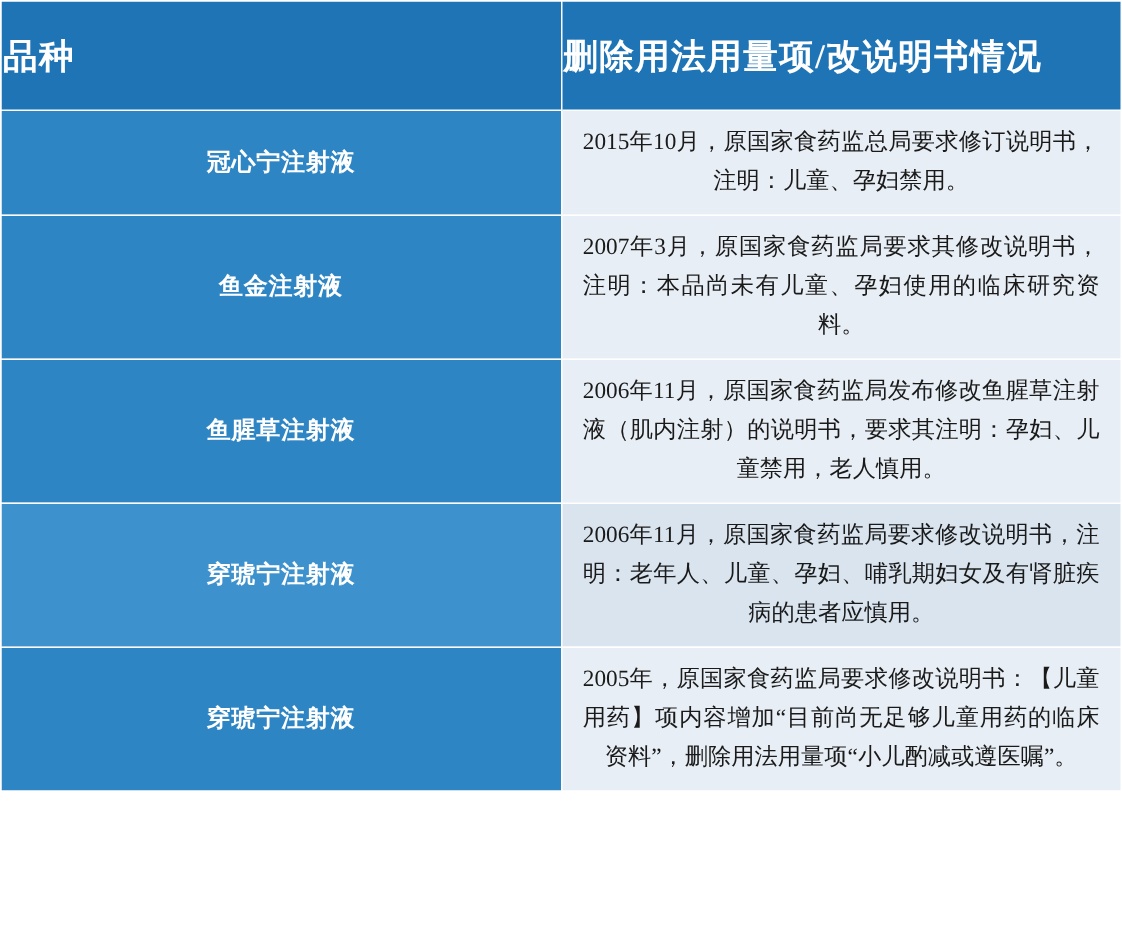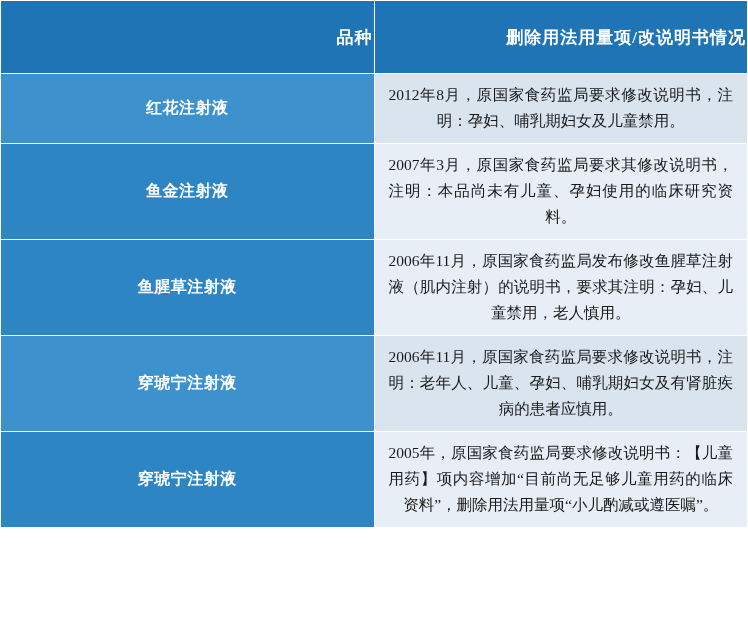--- a/index.html
+++ b/index.html
@@ -28,23 +28,23 @@
   table.drug-table th,
   table.drug-table td {
     border: 1px solid #ffffff;
     vertical-align: middle;
   }
   
   tr.header-row th {
     background: #1f74b6;
     color: #ffffff;
     font-weight: bold;
-    font-size: 17px;
+    font-size: 23px;
     height: 70px;
-    text-align: right;
+    text-align: left;
     letter-spacing: 1px;
   }
   
   td.name-cell {
     background: #2e85c3;
     color: #ffffff;
     font-weight: bold;
     font-size: 16px;
     text-align: center;
     width: 218px;
@@ -76,22 +76,22 @@
 <div class="table-wrap">
   <table class="drug-table">
     <thead>
       <tr class="header-row">
         <th class="name-col-header">品种</th>
         <th class="desc-col-header">删除用法用量项/改说明书情况</th>
       </tr>
     </thead>
     <tbody>
       <tr>
-        <td class="name-cell alt">红花注射液</td>
-        <td class="desc-cell shade-b">2012年8月，原国家食药监局要求修改说明书，注明：孕妇、哺乳期妇女及儿童禁用。</td>
+        <td class="name-cell">冠心宁注射液</td>
+        <td class="desc-cell shade-a">2015年10月，原国家食药监总局要求修订说明书，注明：儿童、孕妇禁用。</td>
       </tr>
       <tr>
         <td class="name-cell">鱼金注射液</td>
         <td class="desc-cell shade-a">2007年3月，原国家食药监局要求其修改说明书，注明：本品尚未有儿童、孕妇使用的临床研究资料。</td>
       </tr>
       <tr>
         <td class="name-cell">鱼腥草注射液</td>
         <td class="desc-cell shade-a">2006年11月，原国家食药监局发布修改鱼腥草注射液（肌内注射）的说明书，要求其注明：孕妇、儿童禁用，老人慎用。</td>
       </tr>
       <tr>

